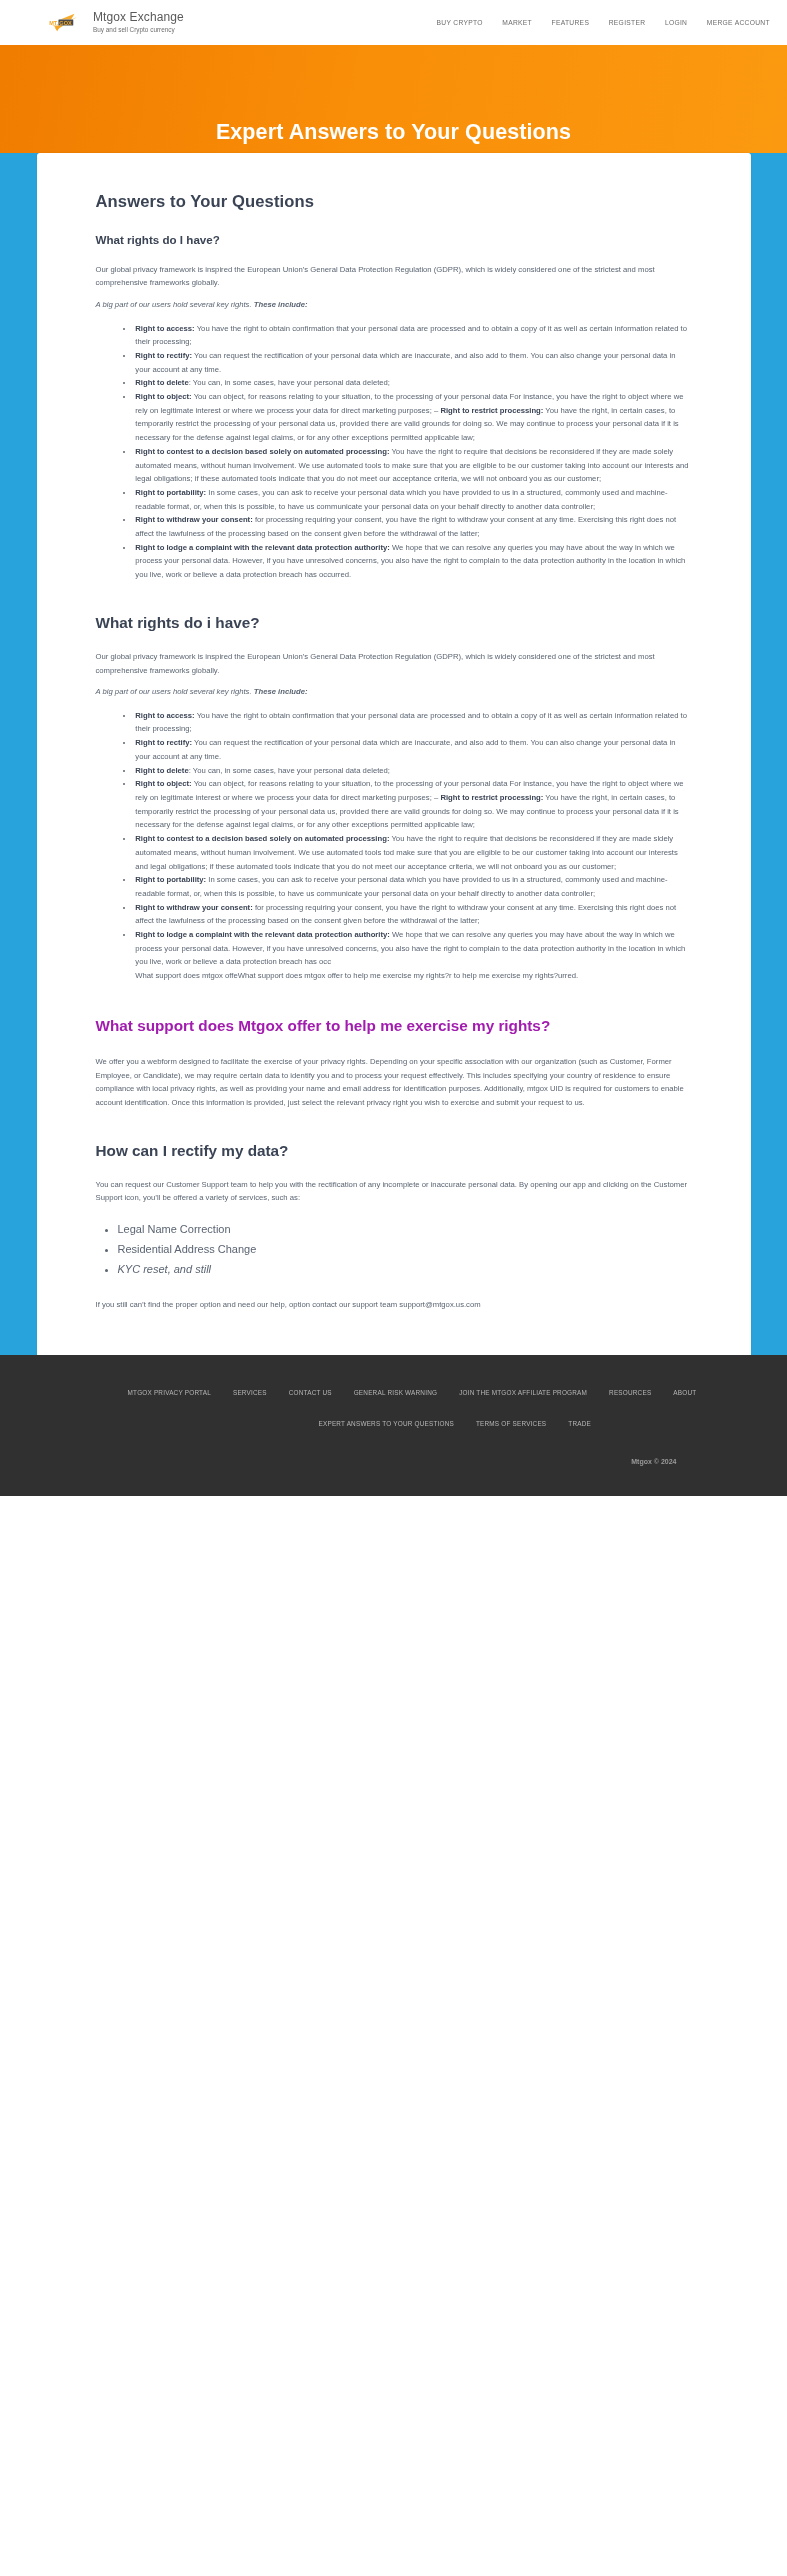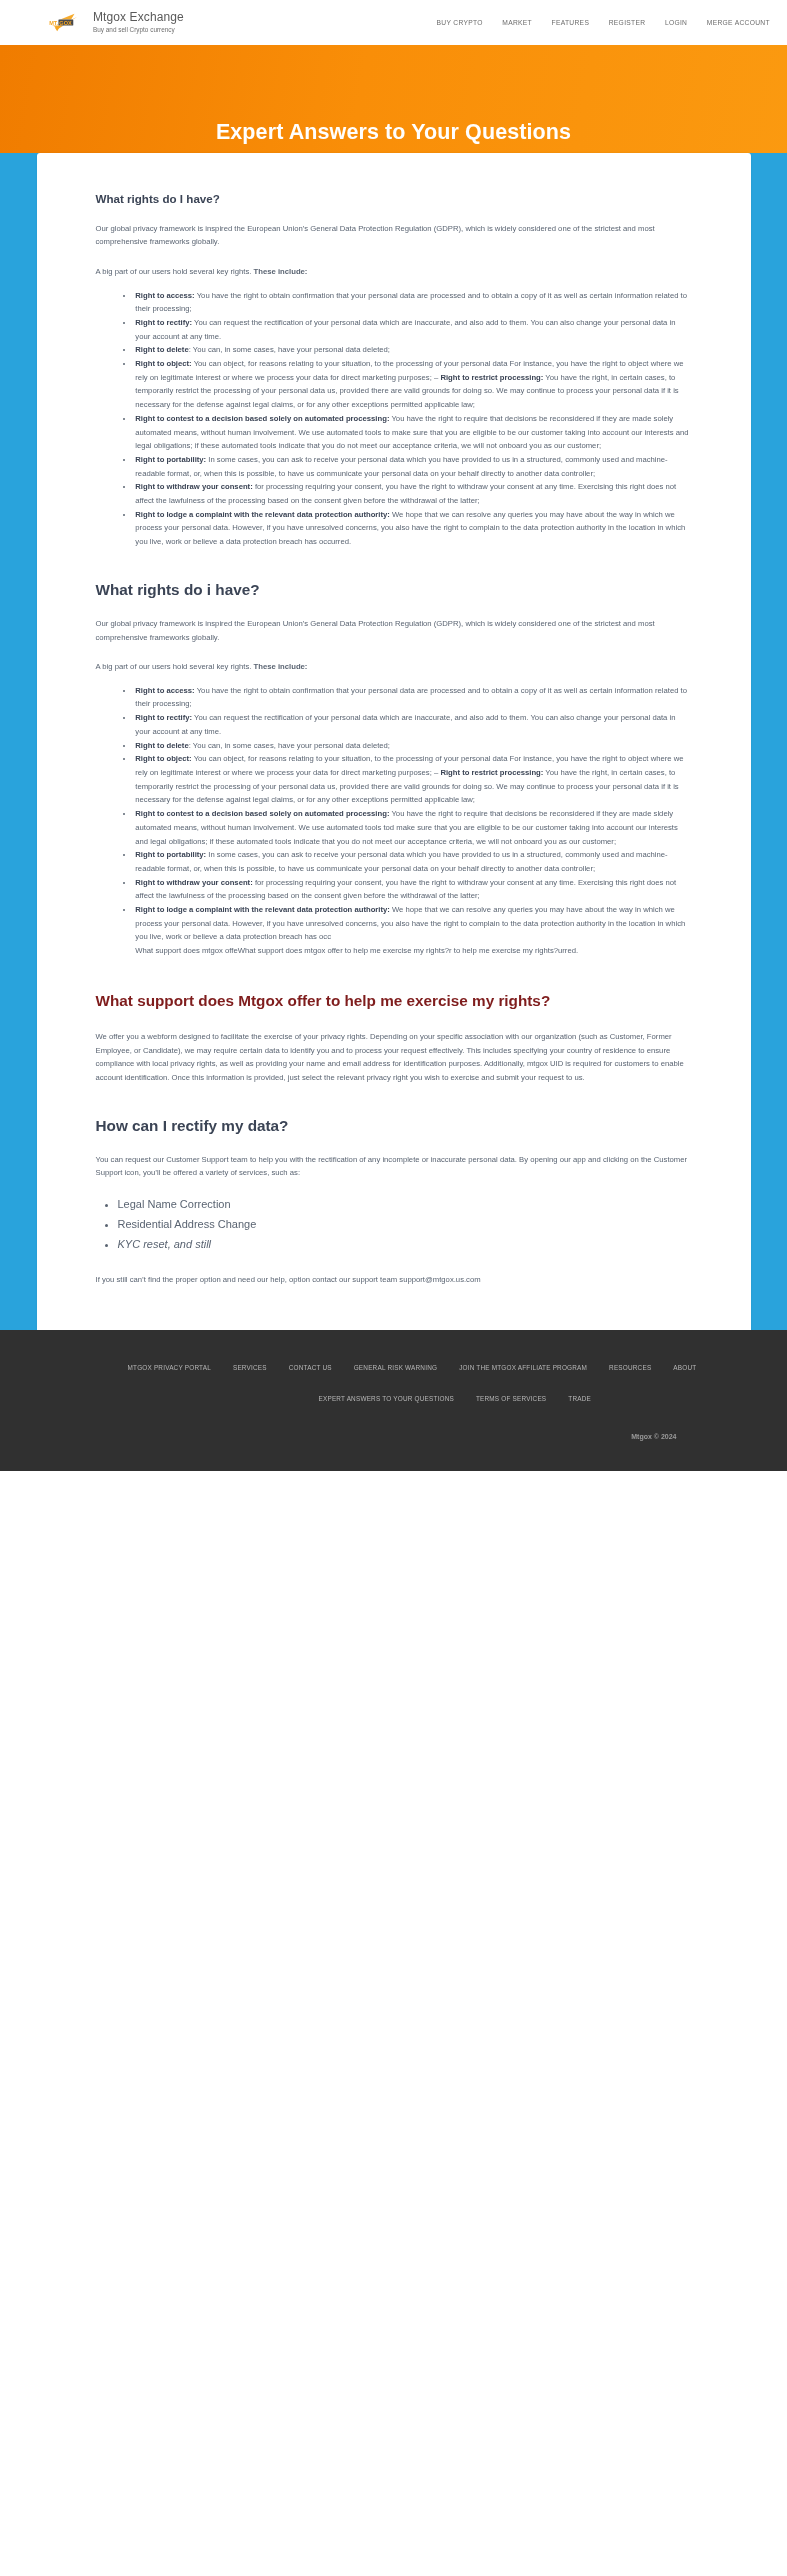--- a/index.html
+++ b/index.html
@@ -96,39 +96,39 @@
     margin-bottom: 21px;
   }
   h2.sec-heading {
     font-size: 11.6px;
     color: #3b4455;
     font-weight: bold;
     margin-bottom: 16.6px;
   }
   h2.big-heading {
     font-size: 15.3px;
-    color: #7f1d1d;
+    color: #a21caf;
     font-weight: bold;
     line-height: 1.42;
     margin: 32px 0 18.4px 0;
   }
   h2.mid-heading {
     font-size: 15.3px;
     color: #3b4455;
     font-weight: bold;
     margin: 32px 0 18px 0;
   }
 
   p.body {
     font-size: 7.7px;
     color: #5a6472;
     line-height: 1.78;
     margin-bottom: 0;
   }
-  p.body + p.body { margin-top: 16px; }
+  p.body + p.body { margin-top: 8px; font-style: italic; }
   p.gap { margin-top: 13.5px; }
 
   ul.rights {
     margin: 9.8px 0 0 0;
     padding-left: 22px;
   }
   ul.rights > li {
     font-size: 7.7px;
     color: #5a6472;
     line-height: 1.78;
@@ -244,20 +244,21 @@
   </nav>
 </div>
 
 <div class="hero">
   <h1 class="hero-title">Expert Answers to Your Questions</h1>
 </div>
 
 <div class="page-band">
   <div class="card">
 
+    <h1 class="page-heading">Answers to Your Questions</h1>
 
     <h2 class="sec-heading">What rights do I have?</h2>
     <p class="body">Our global privacy framework is inspired the European Union’s General Data Protection Regulation (GDPR), which is widely considered one of the strictest and most comprehensive frameworks globally.</p>
     <p class="body">
       <span>A big part of our users hold several key rights. </span><b>These include:</b>
     </p>
     <ul class="rights">
       <li><b>Right to access:</b><span> You have the right to obtain confirmation that your personal data are processed and to obtain a copy of it as well as certain information related to their processing;</span></li>
       <li><b>Right to rectify:</b><span> You can request the rectification of your personal data which are inaccurate, and also add to them. You can also change your personal data in your account at any time.</span></li>
       <li><b>Right to delete</b><span>: You can, in some cases, have your personal data deleted;</span></li>

